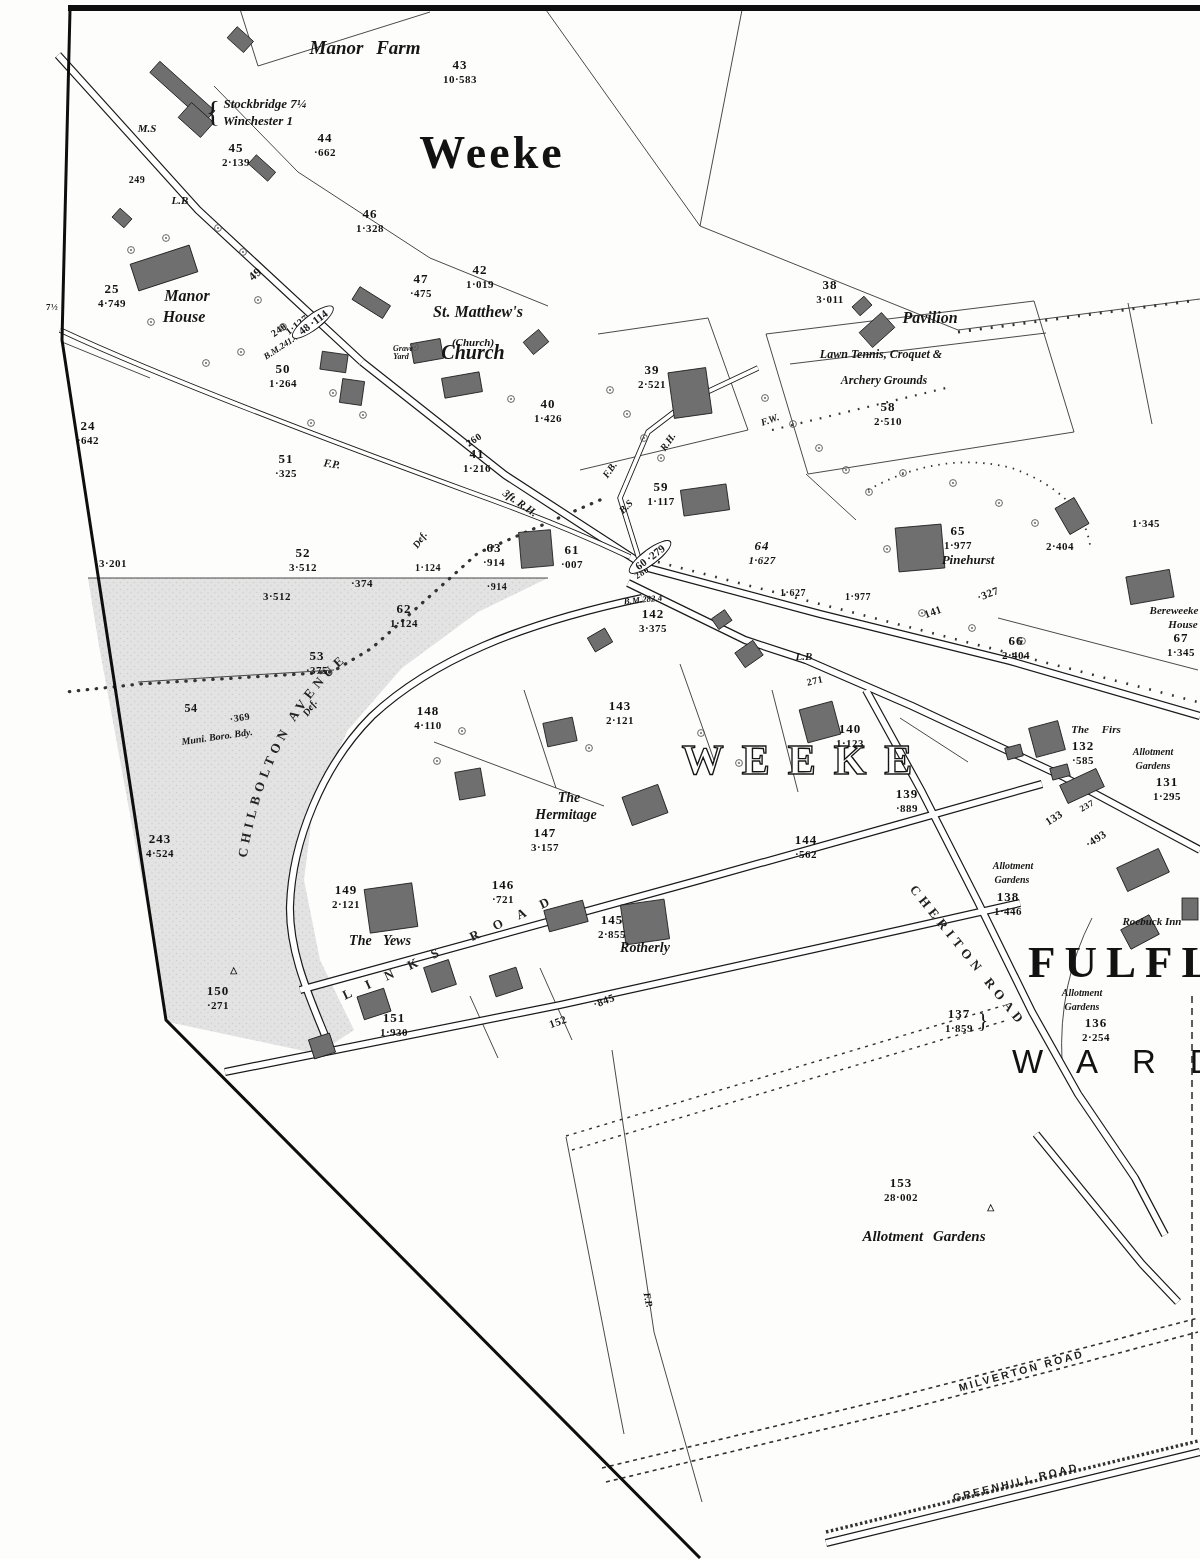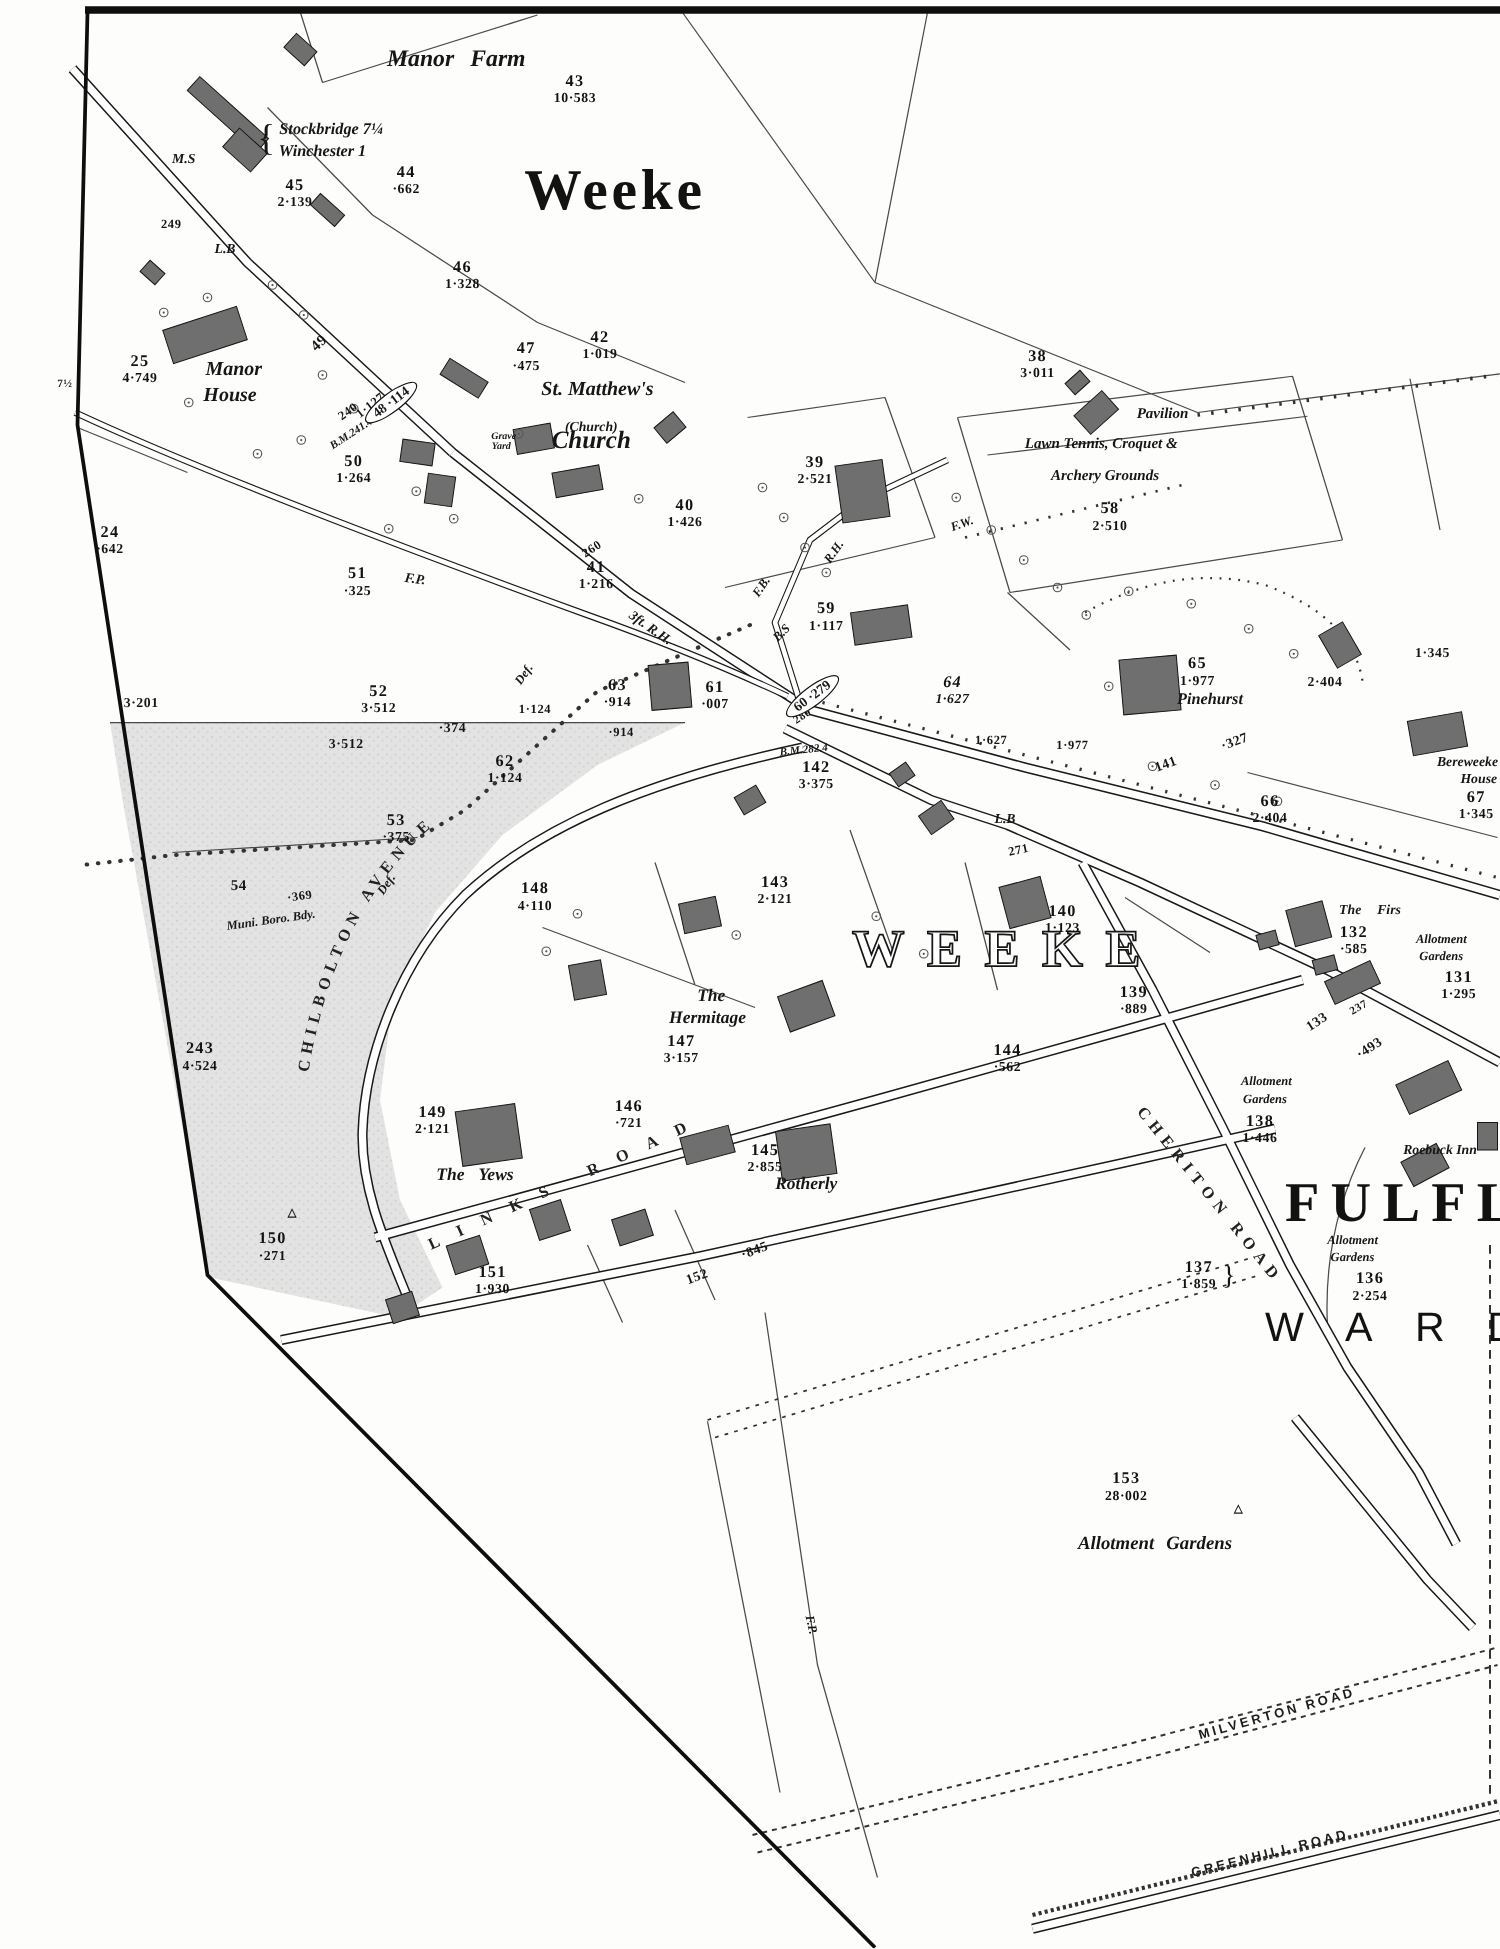--- a/index.html
+++ b/index.html
@@ -220,21 +220,21 @@
       <div class="lbl pl" style="left: 265px; top: 103px; font-size: 13px;">Stockbridge 7¼</div>
       <div class="lbl pl" style="left: 258px; top: 120px; font-size: 13px;">Winchester 1</div>
       <div class="lbl pl" style="left: 147px; top: 128px; font-size: 11px;">M.S</div>
       <div class="lbl pl" style="left: 187px; top: 296px; font-size: 16px;">Manor</div>
       <div class="lbl pl" style="left: 184px; top: 317px; font-size: 16px;">House</div>
       <div class="lbl pl" style="left: 478px; top: 312px; font-size: 16px;">St. Matthew's</div>
       <div class="lbl pl" style="left: 473px; top: 328px; font-size: 20px; margin-top: 24px;">Church</div>
       <div class="lbl pl" style="left: 473px; top: 342px; font-size: 11px;">(Church)</div>
       <div class="lbl pl" style="left: 403px; top: 349px; font-size: 8px;">Grave</div>
       <div class="lbl pl" style="left: 401px; top: 357px; font-size: 8px;">Yard</div>
-      <div class="lbl pl" style="left: 930px; top: 330px; font-size: 12px;">Pavilion</div>
+      <div class="lbl pl" style="left: 930px; top: 318px; font-size: 16px;">Pavilion</div>
       <div class="lbl pl" style="left: 881px; top: 354px; font-size: 12px;">Lawn Tennis, Croquet &amp;</div>
       <div class="lbl pl" style="left: 884px; top: 380px; font-size: 12px;">Archery Grounds</div>
       <div class="lbl pl" style="left: 968px; top: 559px; font-size: 13px;">Pinehurst</div>
       <div class="lbl pl" style="left: 1174px; top: 610px; font-size: 11px;">Bereweeke</div>
       <div class="lbl pl" style="left: 1183px; top: 624px; font-size: 11px;">House</div>
       <div class="lbl pl" style="left: 1096px; top: 729px; font-size: 11px; word-spacing: 10px;">The Firs</div>
       <div class="lbl pl" style="left: 569px; top: 798px; font-size: 14px;">The</div>
       <div class="lbl pl" style="left: 566px; top: 815px; font-size: 14px;">Hermitage</div>
       <div class="lbl pl" style="left: 380px; top: 941px; font-size: 14px; word-spacing: 8px;">The Yews</div>
       <div class="lbl pl" style="left: 645px; top: 948px; font-size: 14px;">Rotherly</div>

